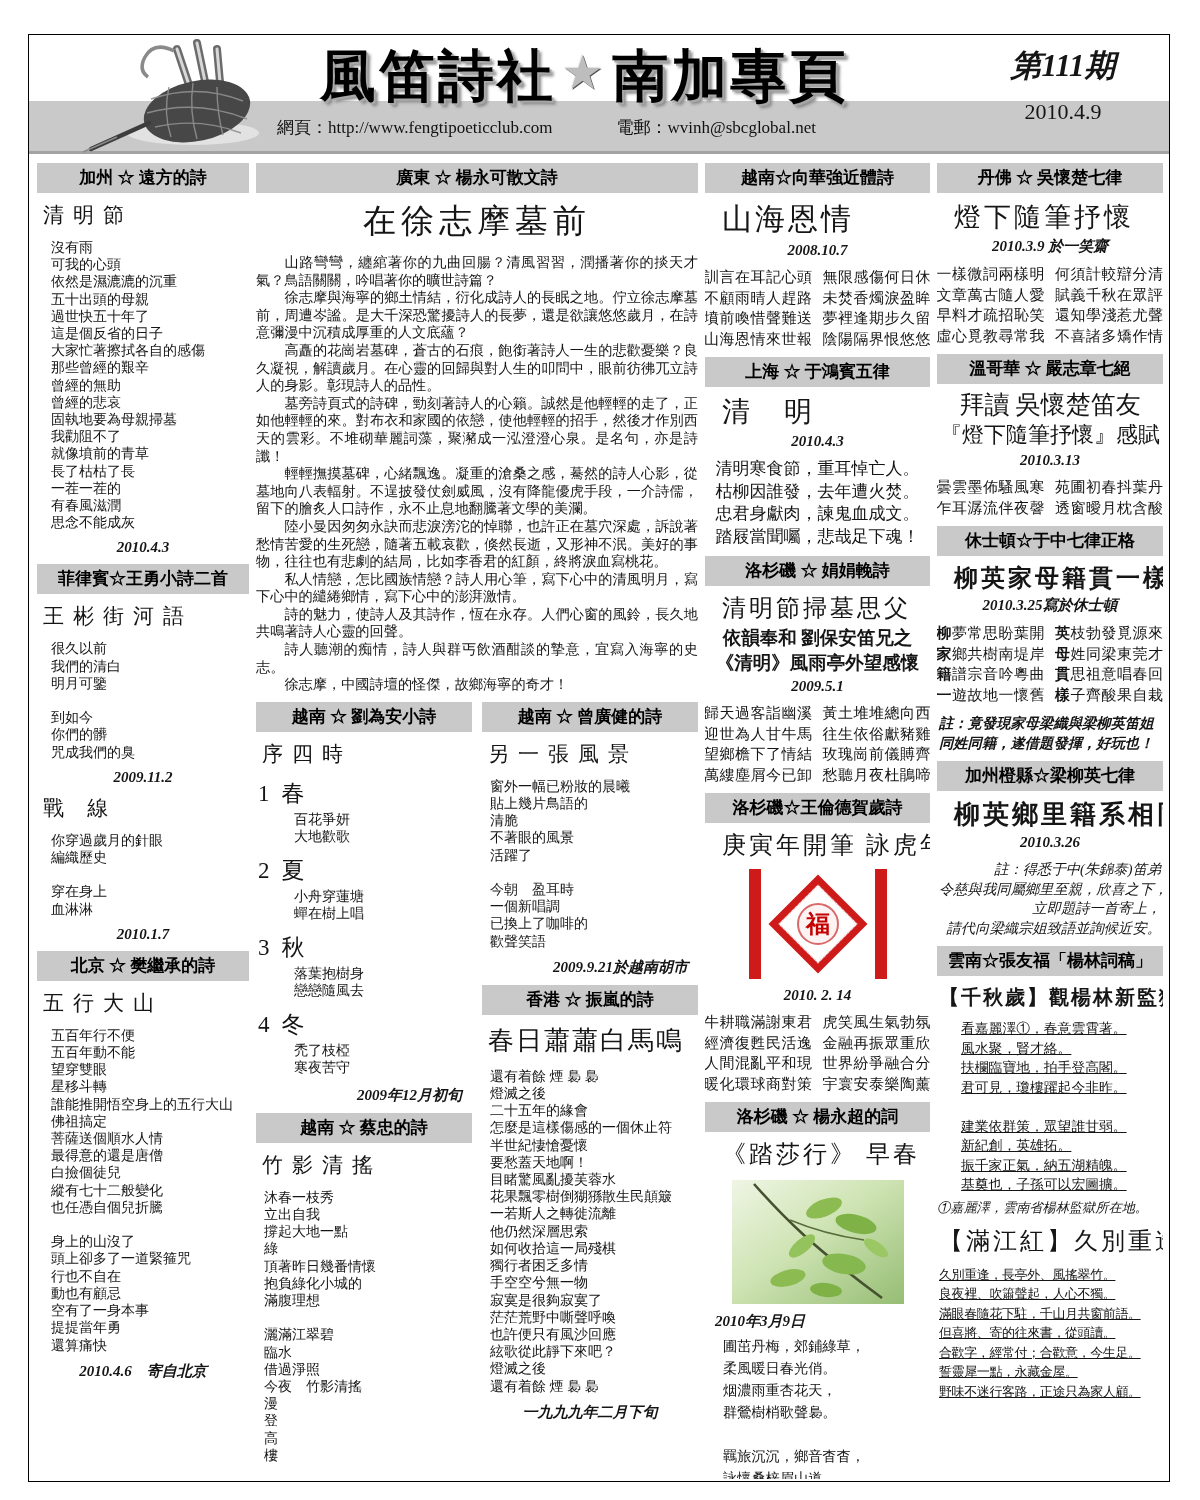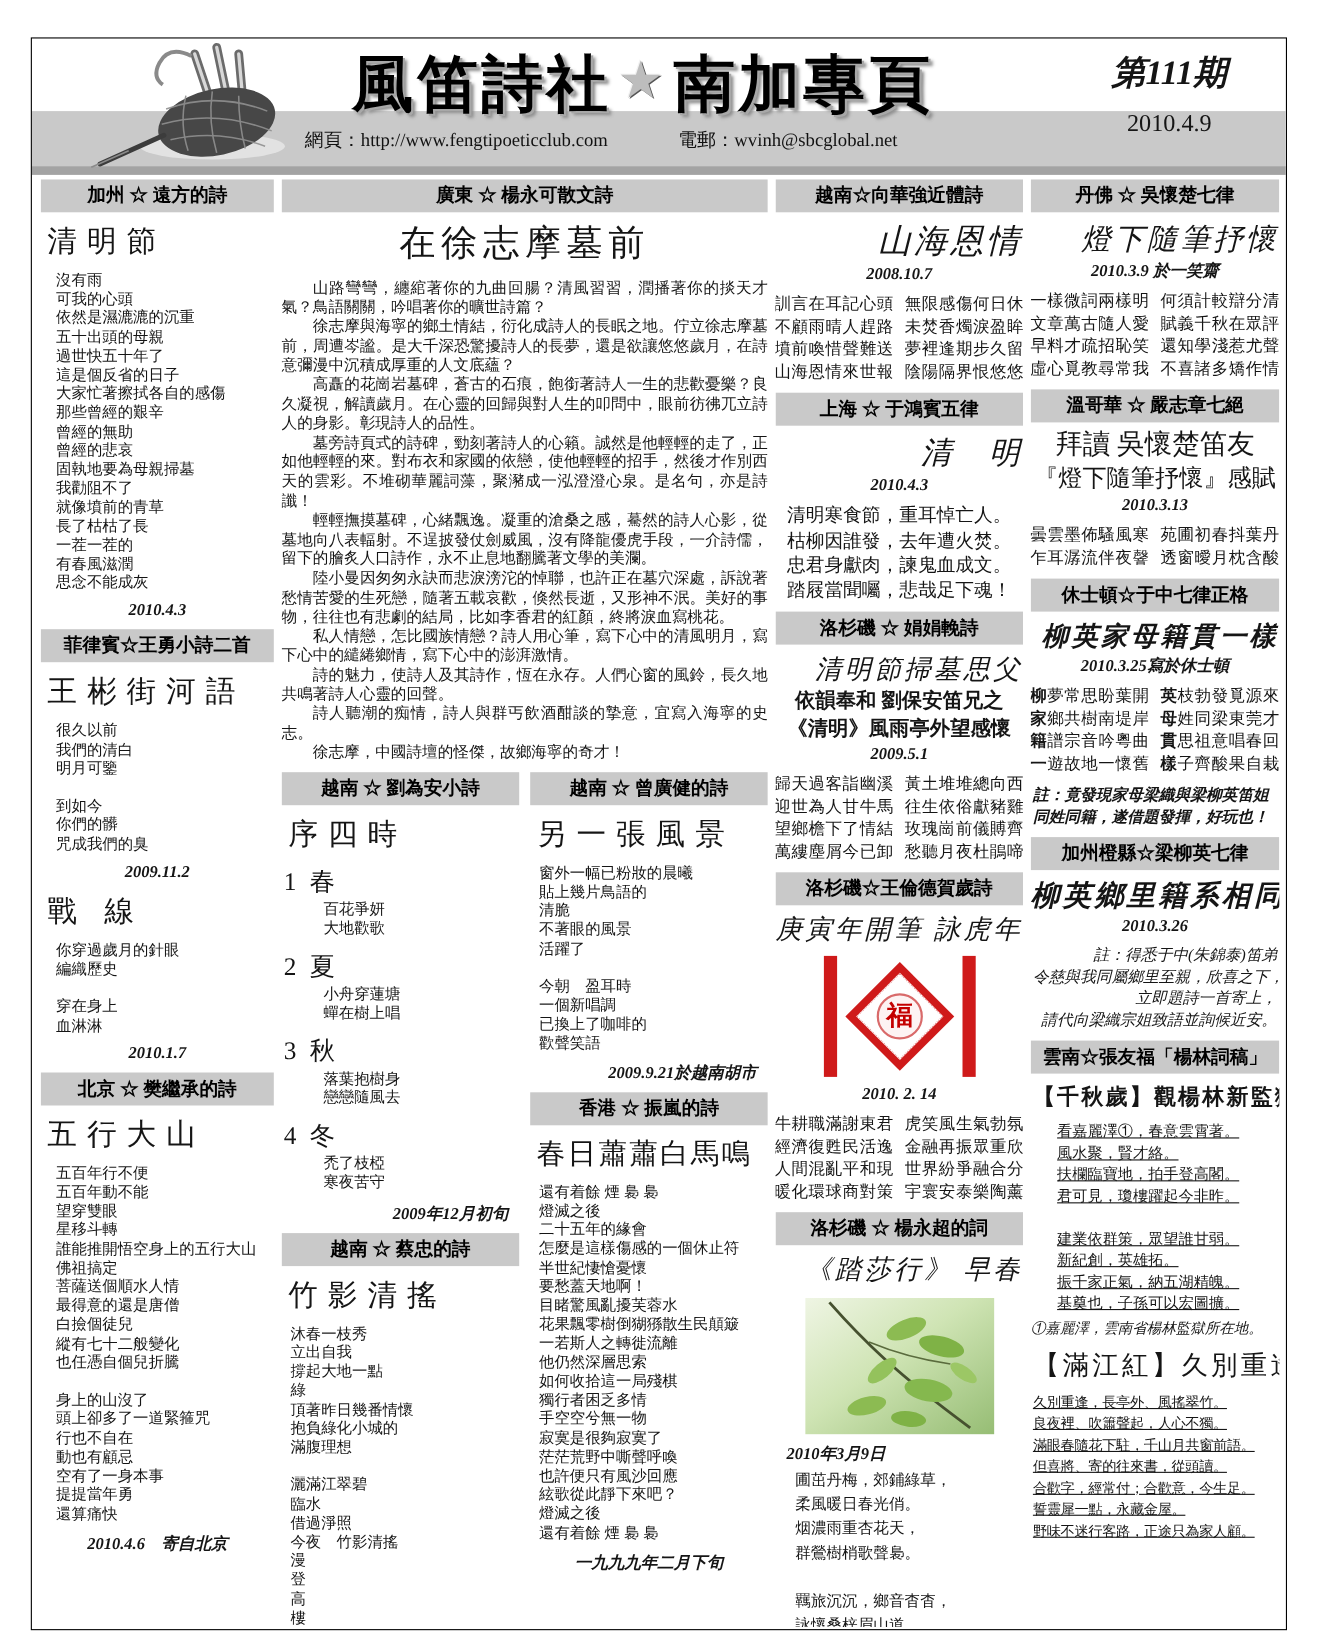--- a/index.html
+++ b/index.html
@@ -1,38 +1,38 @@
 <!DOCTYPE html>
 <html><head>
 <meta charset="utf-8">
 <style>
   html,body{margin:0;padding:0;background:#fff;}
   body{width:1200px;height:1500px;position:relative;font-family:"Liberation Serif","DejaVu Serif",serif;color:#151515;}
   .frame{position:absolute;left:28px;top:34px;width:1142px;height:1448px;border:1px solid #000;box-sizing:border-box;background:#fff;overflow:hidden;}
   
-  .masthead{position:relative;height:116px;border-bottom:8px solid #a3a3a3;}
+  .masthead{position:relative;height:116px;border-bottom:3px solid #a3a3a3;}
   .mh-band{position:absolute;left:0;right:0;bottom:0;height:50px;background:#c9c9c9;}
   .mh-bagpipe{position:absolute;left:52px;top:0;z-index:3;}
   .mh-title{position:absolute;left:215px;top:4px;width:680px;text-align:center;font-size:56px;font-weight:bold;letter-spacing:3px;z-index:2;color:#000;text-shadow:2px 2px 0 #a8a8a8,4px 4px 3px #8d8d8d;white-space:nowrap;}
   .mh-star{color:#bdbdbd;text-shadow:1px 1px 0 #555,-1px -1px 0 #f2f2f2;font-size:42px;vertical-align:8px;padding:0 8px;}
   .mh-sub{position:absolute;left:248px;bottom:12px;width:650px;display:flex;gap:64px;font-size:17px;z-index:3;color:#111;white-space:nowrap;}
   .mh-issue{position:absolute;right:16px;top:10px;width:180px;text-align:center;z-index:3;}
   .issue-no{font-size:31px;font-style:italic;font-weight:bold;}
   .issue-date{font-size:22px;margin-top:12px;}
   
   .main{position:absolute;top:120px;left:0;right:0;bottom:0;}
   .col{position:absolute;top:8px;bottom:2px;overflow:hidden;}
   .c1{left:8px;width:212px;}
   .c2{left:227px;width:442px;}
   .c3{left:676px;width:225px;}
   .c4{left:908px;width:226px;}
   .banner{background:#c9c9c9;color:#000;font-weight:bold;font-size:17px;text-align:center;padding:3px 0 4px;margin:8px 0 6px;white-space:nowrap;overflow:hidden;}
   .col > .banner:first-child, .subcol > .banner:first-child{margin-top:0;}
   
-  .ptitle{font-size:27px;font-weight:normal;letter-spacing:9px;margin:8px 0 10px 6px;white-space:nowrap;}
+  .ptitle{font-size:21px;font-weight:normal;letter-spacing:9px;margin:8px 0 10px 6px;white-space:nowrap;}
   .plines{font-size:14px;line-height:17.2px;padding-left:14px;}
   .subcol .plines{padding-left:8px;}
   .pl{min-height:17.2px;white-space:nowrap;}
   .pdate{font-style:italic;font-weight:bold;font-size:15px;text-align:center;margin:8px 0 4px;}
   .pdate-r{text-align:right;padding-right:10px;}
   .pdate-l{text-align:left;padding-left:10px;}
   
   .essay-title{text-align:center;font-size:33px;letter-spacing:5px;margin:6px 0 10px;font-weight:normal;}
   .essay p{margin:0;text-indent:2em;font-size:14.2px;line-height:17.6px;text-align:justify;}
   .subcols{display:flex;gap:10px;margin-top:8px;}
@@ -42,21 +42,21 @@
   .shead{font-size:23px;margin:2px 0 2px 2px;}
   .shead .snum{font-family:"Liberation Serif",serif;margin-right:12px;}
   .sl{padding-left:38px;font-size:14px;line-height:17.5px;white-space:nowrap;}
   
   .couplets{margin:8px 0 4px;}
   .crow{display:flex;justify-content:center;gap:10px;}
   .chalf{font-size:15px;line-height:20.5px;letter-spacing:0.5px;white-space:nowrap;}
   .acr .chalf::first-letter{font-weight:bold;}
   .clines{font-size:17px;line-height:22.5px;text-align:center;margin:8px 0;}
   .clines .pl{min-height:22.5px;}
-  .ptitle-c{text-align:right;font-size:26px;letter-spacing:3px;margin:6px 0 2px;font-weight:normal;white-space:nowrap;font-style:italic;}
+  .ptitle-c{text-align:left;font-size:26px;letter-spacing:3px;margin:6px 17px 2px;font-weight:normal;white-space:nowrap;}
   .ptitle-c.sm{font-size:24px;}
   .ptitle-c.bold{font-weight:bold;}
   .psub{font-size:18.5px;font-weight:bold;text-align:center;line-height:25px;white-space:nowrap;}
   .title2{text-align:center;font-size:22px;line-height:30px;font-weight:normal;white-space:nowrap;}
   .note{font-style:italic;font-weight:bold;font-size:14.3px;line-height:19.5px;margin:9px 2px 4px;}
   .note.ctr{text-align:right;font-weight:normal;}
   .note .pl{min-height:19.5px;white-space:nowrap;}
   
   .ci-title{font-size:20px;font-weight:bold;letter-spacing:2px;margin:8px 0 8px 2px;white-space:nowrap;}
   .ci-title.big{font-size:24px;font-weight:normal;letter-spacing:3px;}

